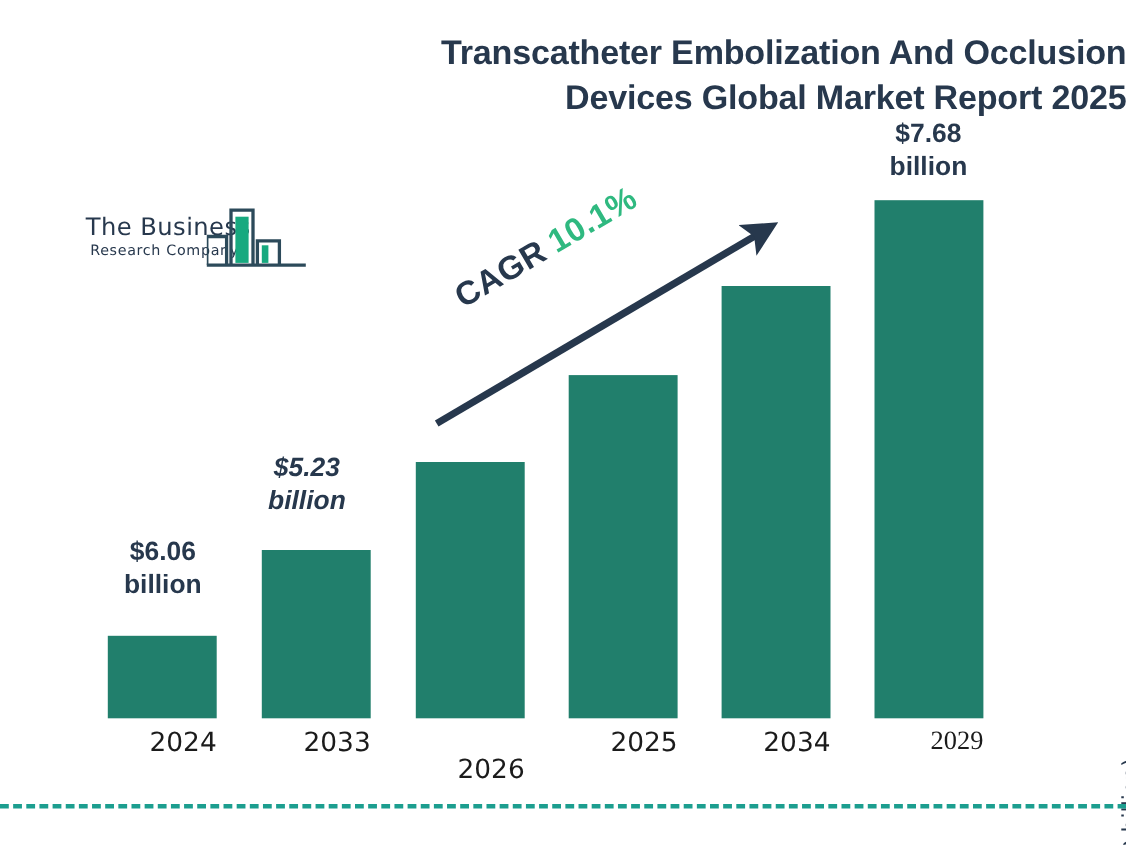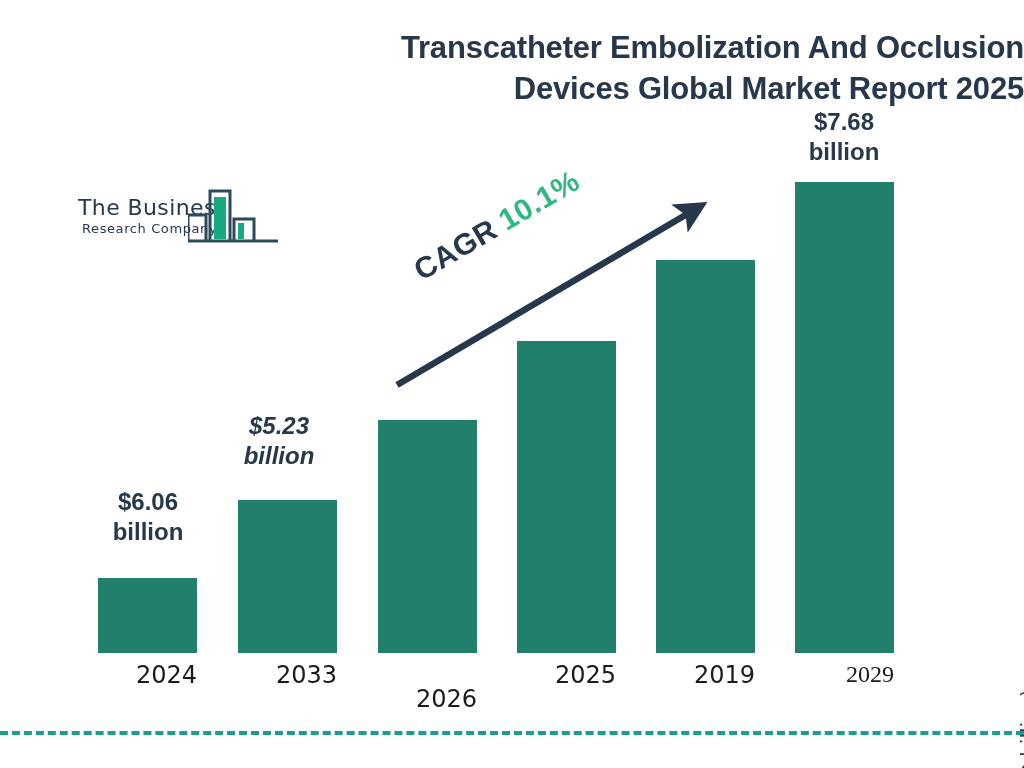--- a/index.html
+++ b/index.html
@@ -167,21 +167,21 @@
 billion</div>
   <div class="bar-value" style="left:219px; top:411px; width:120px;font-style:italic;">$5.23
 billion</div>
   <div class="bar-value" style="left:784px; top:107px; width:120px;">$7.68
 billion</div>
 
   <div class="x-tick" style="left:98px; width:99px;">2024</div>
   <div class="x-tick" style="left:238px; width:99px;">2033</div>
   <div class="x-tick" style="left:378px; width:99px;margin-top:24px;">2026</div>
   <div class="x-tick" style="left:517px; width:99px;">2025</div>
-  <div class="x-tick" style="left:656px; width:99px;">2019</div>
+  <div class="x-tick" style="left:656px; width:99px;">2034</div>
   <div class="x-tick" style="left:795px; width:99px;font-family:Liberation Serif, serif;">2029</div>
 
   <svg style="position:absolute; left:0; top:0; width:1024px; height:768px; pointer-events:none;">
     <defs>
       <marker id="arrowhead" markerWidth="5" markerHeight="5" refX="2.6" refY="2.5" orient="auto">
         <path d="M0,0 L5,2.5 L0,5 L1.1,2.5 z" fill="#27384d"></path>
       </marker>
     </defs>
     <line x1="397" y1="385" x2="694" y2="210" stroke="#27384d" stroke-width="6.5" marker-end="url(#arrowhead)"></line>
   </svg>

